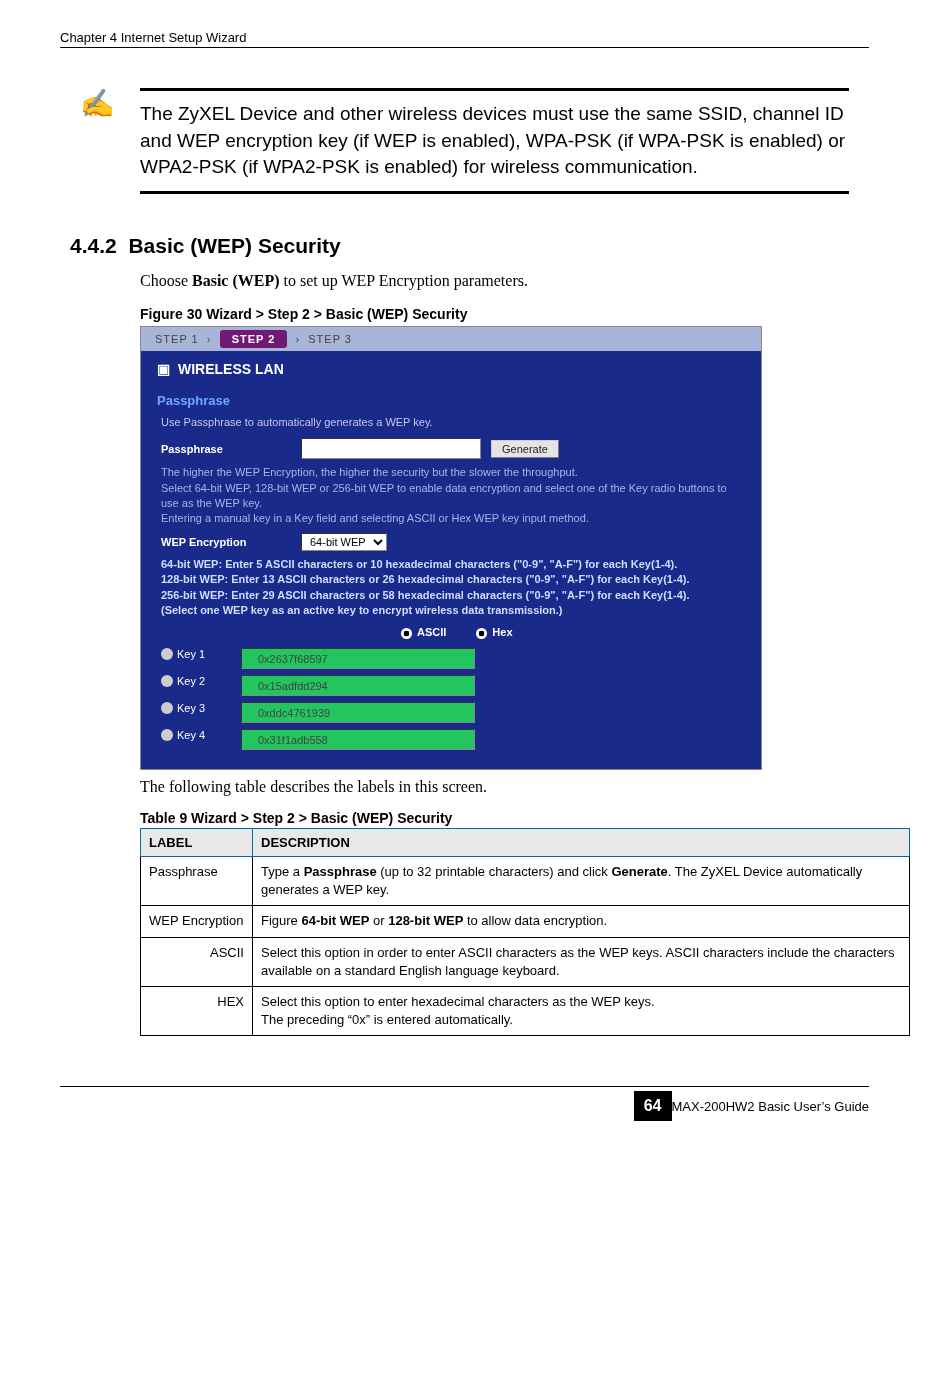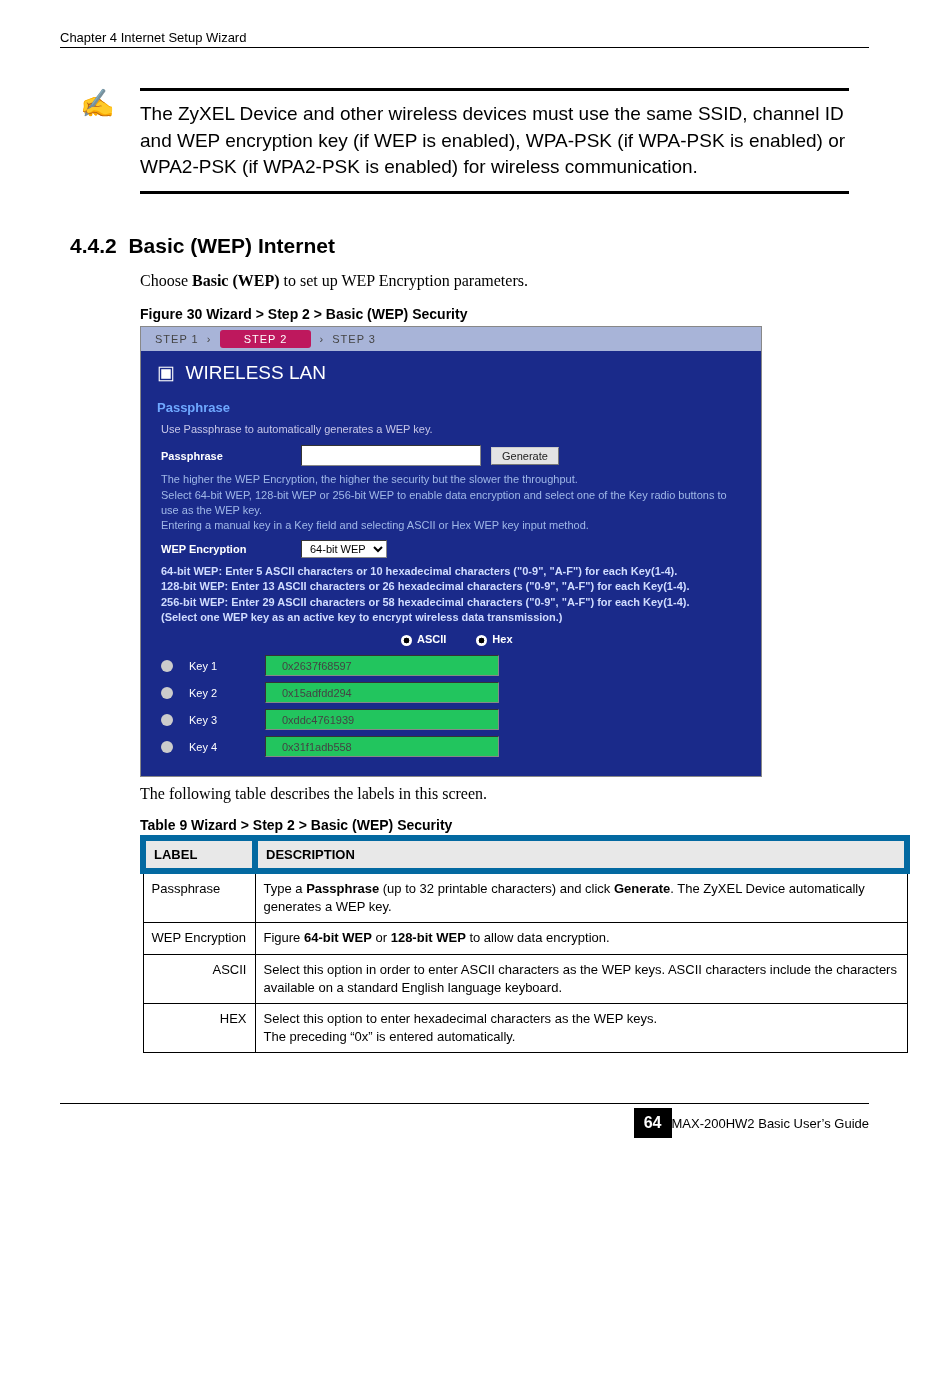--- a/index.html
+++ b/index.html
@@ -6,59 +6,59 @@
 .page{padding:30px 60px 30px 60px;position:relative}
 .chapter-header{font-size:13px;border-bottom:1px solid #000;padding-bottom:2px;margin-bottom:40px}
 .note-block{border-top:3px solid #000;border-bottom:3px solid #000;padding:10px 0;margin:0 20px 40px 80px;position:relative}
 .note-icon{position:absolute;left:-60px;top:-4px;font-size:28px}
 .note-text{font-size:19px;line-height:1.4}
 .section-heading{font-size:21px;font-weight:bold;margin:30px 0 14px 10px}
 .body-text{font-size:16px;margin:0 20px 14px 80px;font-family:"Times New Roman",serif}
 .fig-caption{font-size:14px;font-weight:bold;margin:16px 20px 4px 80px}
 .screenshot{margin:0 20px 8px 80px;border:1px solid #888;background:#1a2a8a;width:620px;padding:0 0 16px 0;color:#fff;font-family:Tahoma,Arial,sans-serif;font-size:11px}
 .steps-bar{background:#a8b4d8;color:#444;padding:6px 14px;font-size:11px;letter-spacing:1px}
-.steps-bar .active{background:#be185d;color:#fff;font-weight:normal;padding:3px 24px;border-radius:3px}
-.wlan-title{color:#fff;font-weight:normal;padding:10px 16px;font-size:19px}
+.steps-bar .active{background:#701a75;color:#fff;font-weight:bold;padding:3px 12px;border-radius:3px}
+.wlan-title{color:#fff;font-weight:bold;padding:10px 16px;font-size:14px}
 .section-label{color:#6fa8ff;font-weight:bold;padding:6px 16px 2px;font-size:13px}
 .ss-content{padding:4px 20px;color:#c6c6e8;line-height:1.5}
 .ss-row{display:flex;align-items:center;padding:4px 20px;gap:10px}
 .ss-label{width:130px;font-weight:bold;color:#fff}
 .ss-input{background:#fff;color:#444;border:1px inset #888;height:17px;width:170px;padding:1px 4px;font-size:11px}
 .ss-button{background:#e4e4e4;border:1px outset #ccc;color:#222;padding:2px 10px;font-size:11px}
 .ss-select{background:#fff;color:#000;border:1px inset #888;padding:1px 4px;font-size:11px}
 .ss-hint{color:#a0b8e8;padding:2px 20px;line-height:1.4}
 .ss-radio-row{display:flex;gap:30px;padding:6px 0 6px 260px;align-items:center}
 .radio-circle{display:inline-block;width:11px;height:11px;border-radius:50%;background:#fff;margin-right:5px;vertical-align:middle}
 .radio-fill{background:radial-gradient(circle,#000 35%,#fff 40%)}
-.key-row{display:flex;align-items:center;gap:16px;padding:3px 20px}
+.key-row{display:flex;gap:4px;padding:3px 20px}
 .key-radio{width:12px;height:12px;border-radius:50%;background:#ccc}
 .key-label{width:60px;color:#fff}
 .key-input{background:#22c55e;color:#444;border:1px inset #888;height:17px;width:200px;padding:1px 16px;font-size:11px}
 .tbl-caption{font-size:14px;font-weight:bold;margin:14px 20px 0 80px}
 .desc-table{margin:2px 20px 30px 80px;border-collapse:collapse;width:770px;font-size:13px}
-.desc-table th{background:#e8e8e8;text-align:left;padding:6px 8px;border:6px solid #0369a1;font-weight:bold}
+.desc-table th{background:#e8e8e8;text-align:left;padding:6px 8px;border:1px solid #0369a1;font-weight:bold}
 .desc-table td{padding:6px 8px;border:1px solid #000;vertical-align:top;line-height:1.4}
 .desc-table td.lbl{width:95px}
 .desc-table td.sublbl{width:95px;text-align:right}
 .footer{border-top:1px solid #000;margin-top:50px;padding-top:4px;display:flex;justify-content:flex-end;align-items:center;font-size:13px}
 .page-num{background:#000;color:#fff;font-weight:bold;padding:6px 10px;font-size:16px}
 </style>
 </head>
 <body>
 
 <div class="page">
   <div class="chapter-header">Chapter 4 Internet Setup Wizard</div>
 
   <div class="note-block">
     <span class="note-icon">✍</span>
     <div class="note-text">The ZyXEL Device and other wireless devices must use the same SSID, channel ID and WEP encryption key (if WEP is enabled), WPA-PSK (if WPA-PSK is enabled) or WPA2-PSK (if WPA2-PSK is enabled) for wireless communication.</div>
   </div>
 
   <div class="section-heading">
-    <span>4.4.2</span>&nbsp;&nbsp;<span>Basic (WEP) Internet</span>
+    <span>4.4.2</span>&nbsp;&nbsp;<span>Basic (WEP) Security</span>
   </div>
 
   <p class="body-text">
     <span>Choose </span><b>Basic (WEP)</b><span> to set up WEP Encryption parameters.</span>
   </p>
 
   <div class="fig-caption">Figure 30   Wizard &gt; Step 2 &gt; Basic (WEP) Security</div>
 
   <div class="screenshot">
     <div class="steps-bar">

